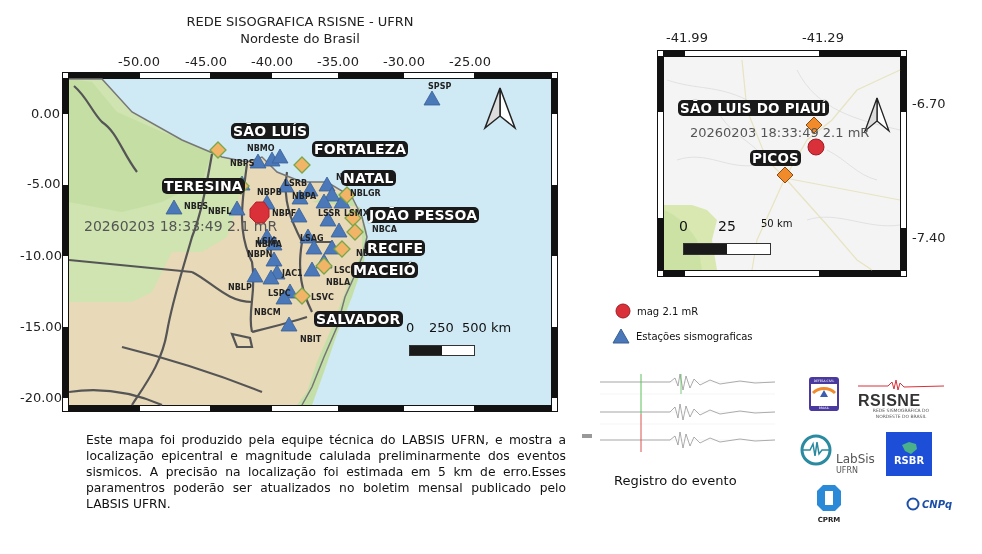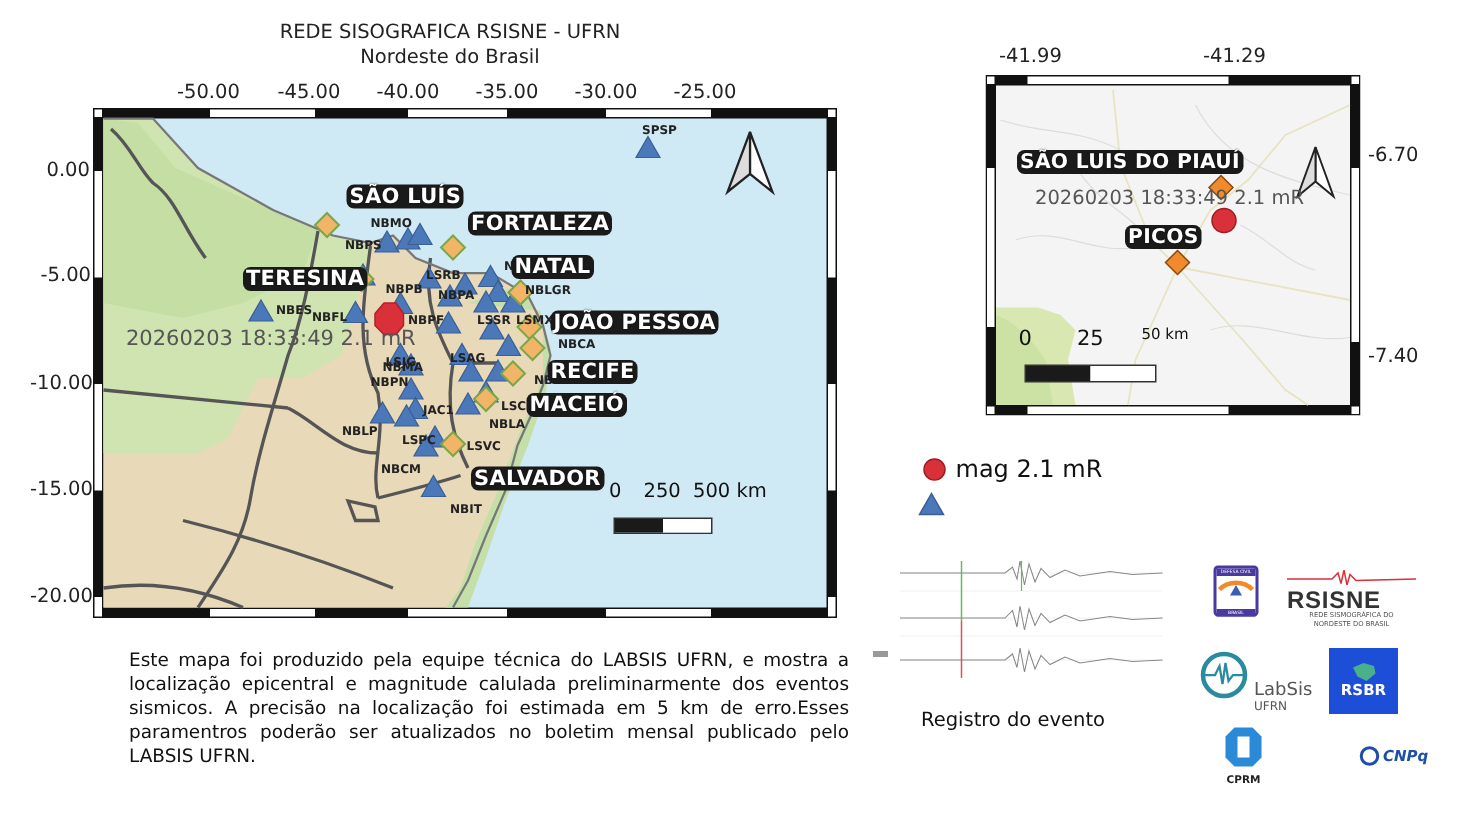--- a/index.html
+++ b/index.html
@@ -8,21 +8,21 @@
   .abs { position:absolute; }
   .title { left:0; width:600px; text-align:center; font-size:13px; color:#222; }
   .tick { font-size:13px; color:#222; }
   .city { position:absolute; font-weight:bold; color:#fff; background:#1a1a1a; border-radius:5px;
           padding:0 2px; font-size:14px; line-height:16px; letter-spacing:0.2px;
           text-shadow:0 0 1px #000; white-space:nowrap; }
   .st { position:absolute; font-size:8px; font-weight:bold; color:#222; white-space:nowrap; }
   .evt { position:absolute; font-size:14px; color:#555; white-space:nowrap; }
   .scale-lbl { position:absolute; font-size:13px; color:#111; white-space:nowrap; }
   .desc { left:58px; top:432px; width:480px; font-size:12.3px; line-height:16px; text-align:justify; color:#111;margin-left:28px; }
-  .legend-row { position:absolute; font-size:16px; color:#111; white-space:nowrap; display:flex; align-items:center; gap:6px; }
+  .legend-row { position:absolute; font-size:10px; color:#111; white-space:nowrap; display:flex; align-items:center; gap:6px; }
   .logo { position:absolute; }
 </style>
 </head>
 <body>
 
 <div class="abs title" style="top:14px;">REDE SISOGRAFICA RSISNE - UFRN</div>
 <div class="abs title" style="top:31px;">Nordeste do Brasil</div>
 
 <div class="abs tick" style="left:118px;top:54px;">-50.00</div>
 <div class="abs tick" style="left:185px;top:54px;">-45.00</div>
@@ -258,20 +258,21 @@
 <div class="legend-row" style="left:615px;top:303px;">
   <svg width="16" height="16">
       <circle cx="8" cy="8" r="7" fill="#d9303a" stroke="#a01c24"></circle>
     </svg>
   <span>mag 2.1 mR</span>
 </div>
 <div class="legend-row" style="left:612px;top:328px;">
   <svg width="18" height="16">
       <path d="M9,1 L17,15 L1,15 Z" fill="#4a78b8" stroke="#3a5f95"></path>
     </svg>
+  <span>Estações sismograficas</span>
 </div>
 
 <div class="abs" style="left:580px;top:364px;width:200px;height:90px;">
   <svg width="200" height="90" viewBox="0 0 200 90">
     <rect x="0" y="0" width="200" height="90" fill="#fff"></rect>
     <g stroke="#eee" stroke-width="0.6">
       <line x1="20" y1="18" x2="195" y2="18"></line>
         <line x1="20" y1="48" x2="195" y2="48"></line>
         <line x1="20" y1="76" x2="195" y2="76"></line>
       <line x1="20" y1="30" x2="195" y2="30"></line>

